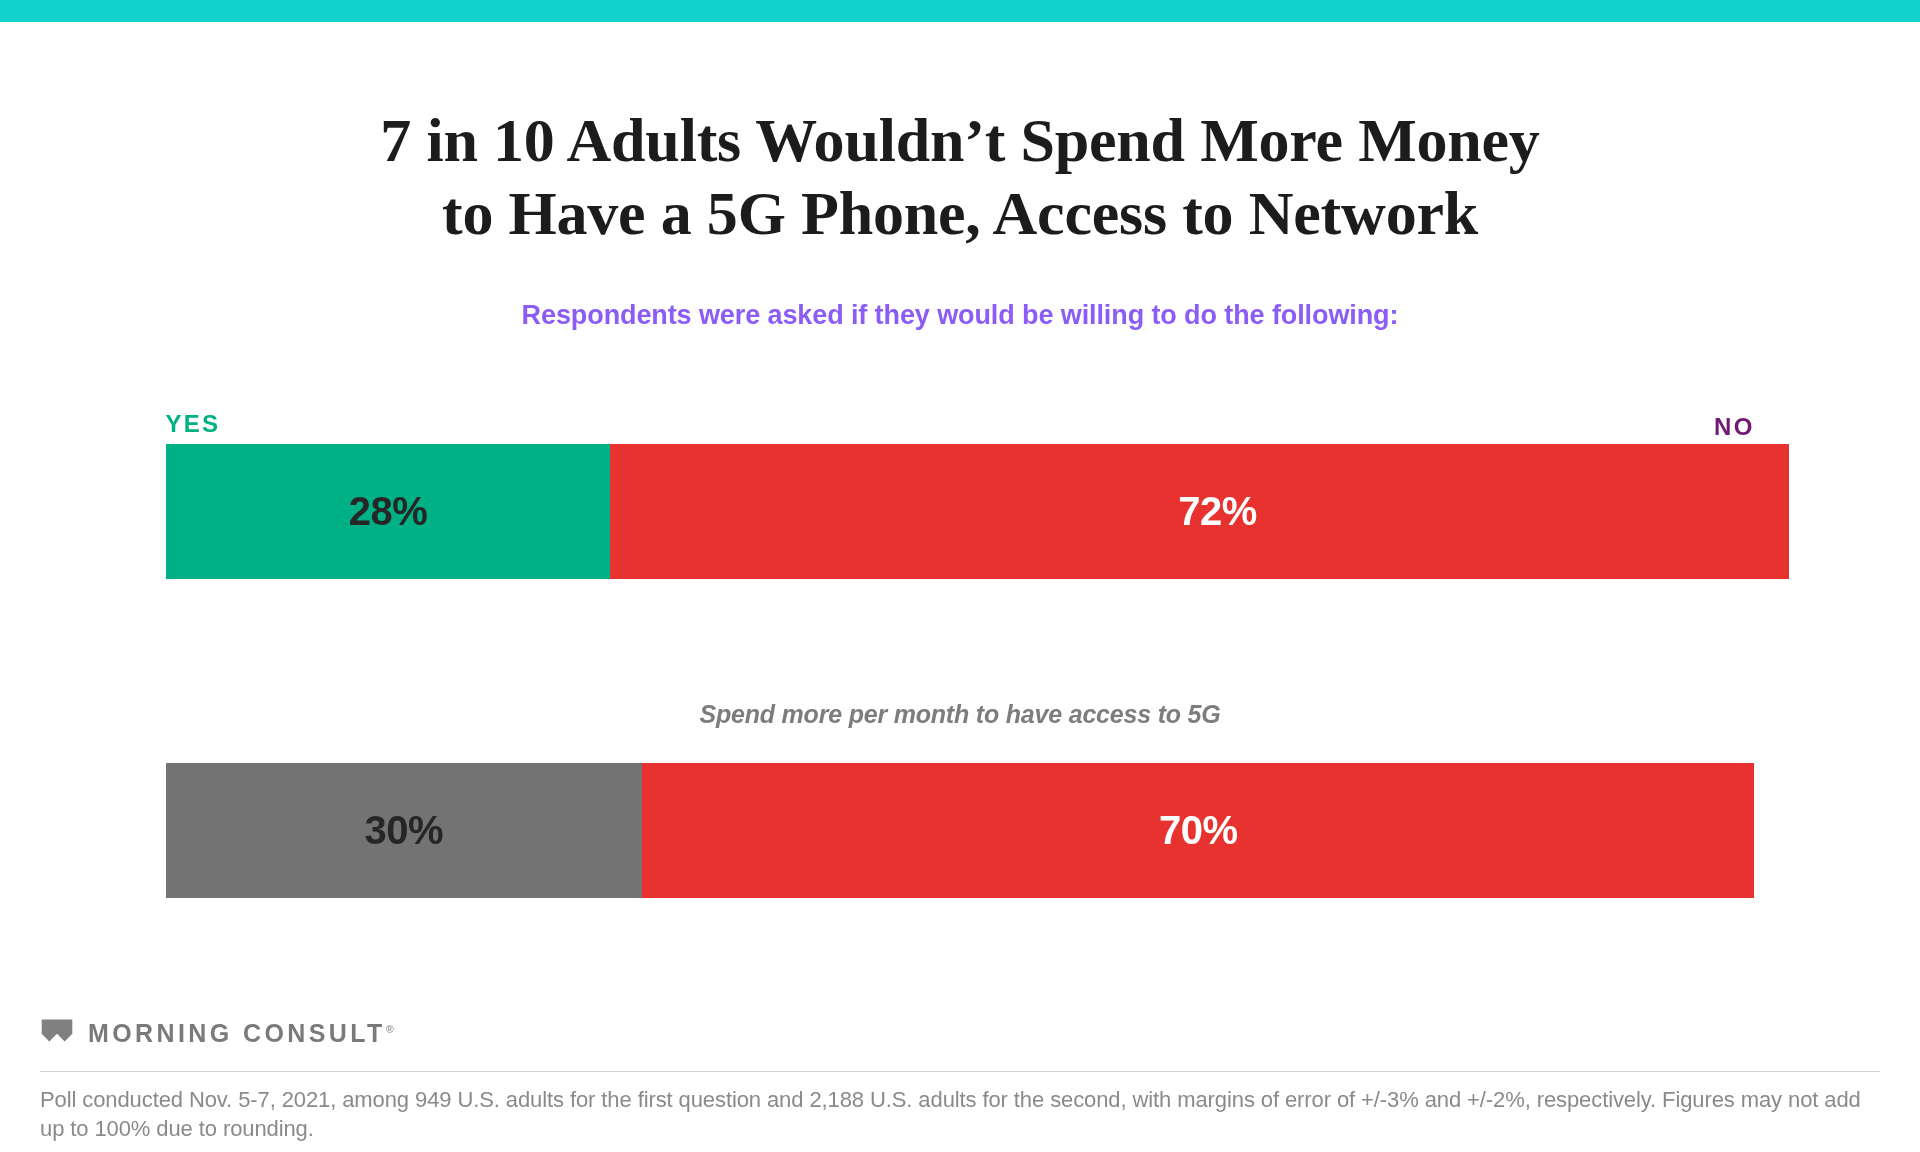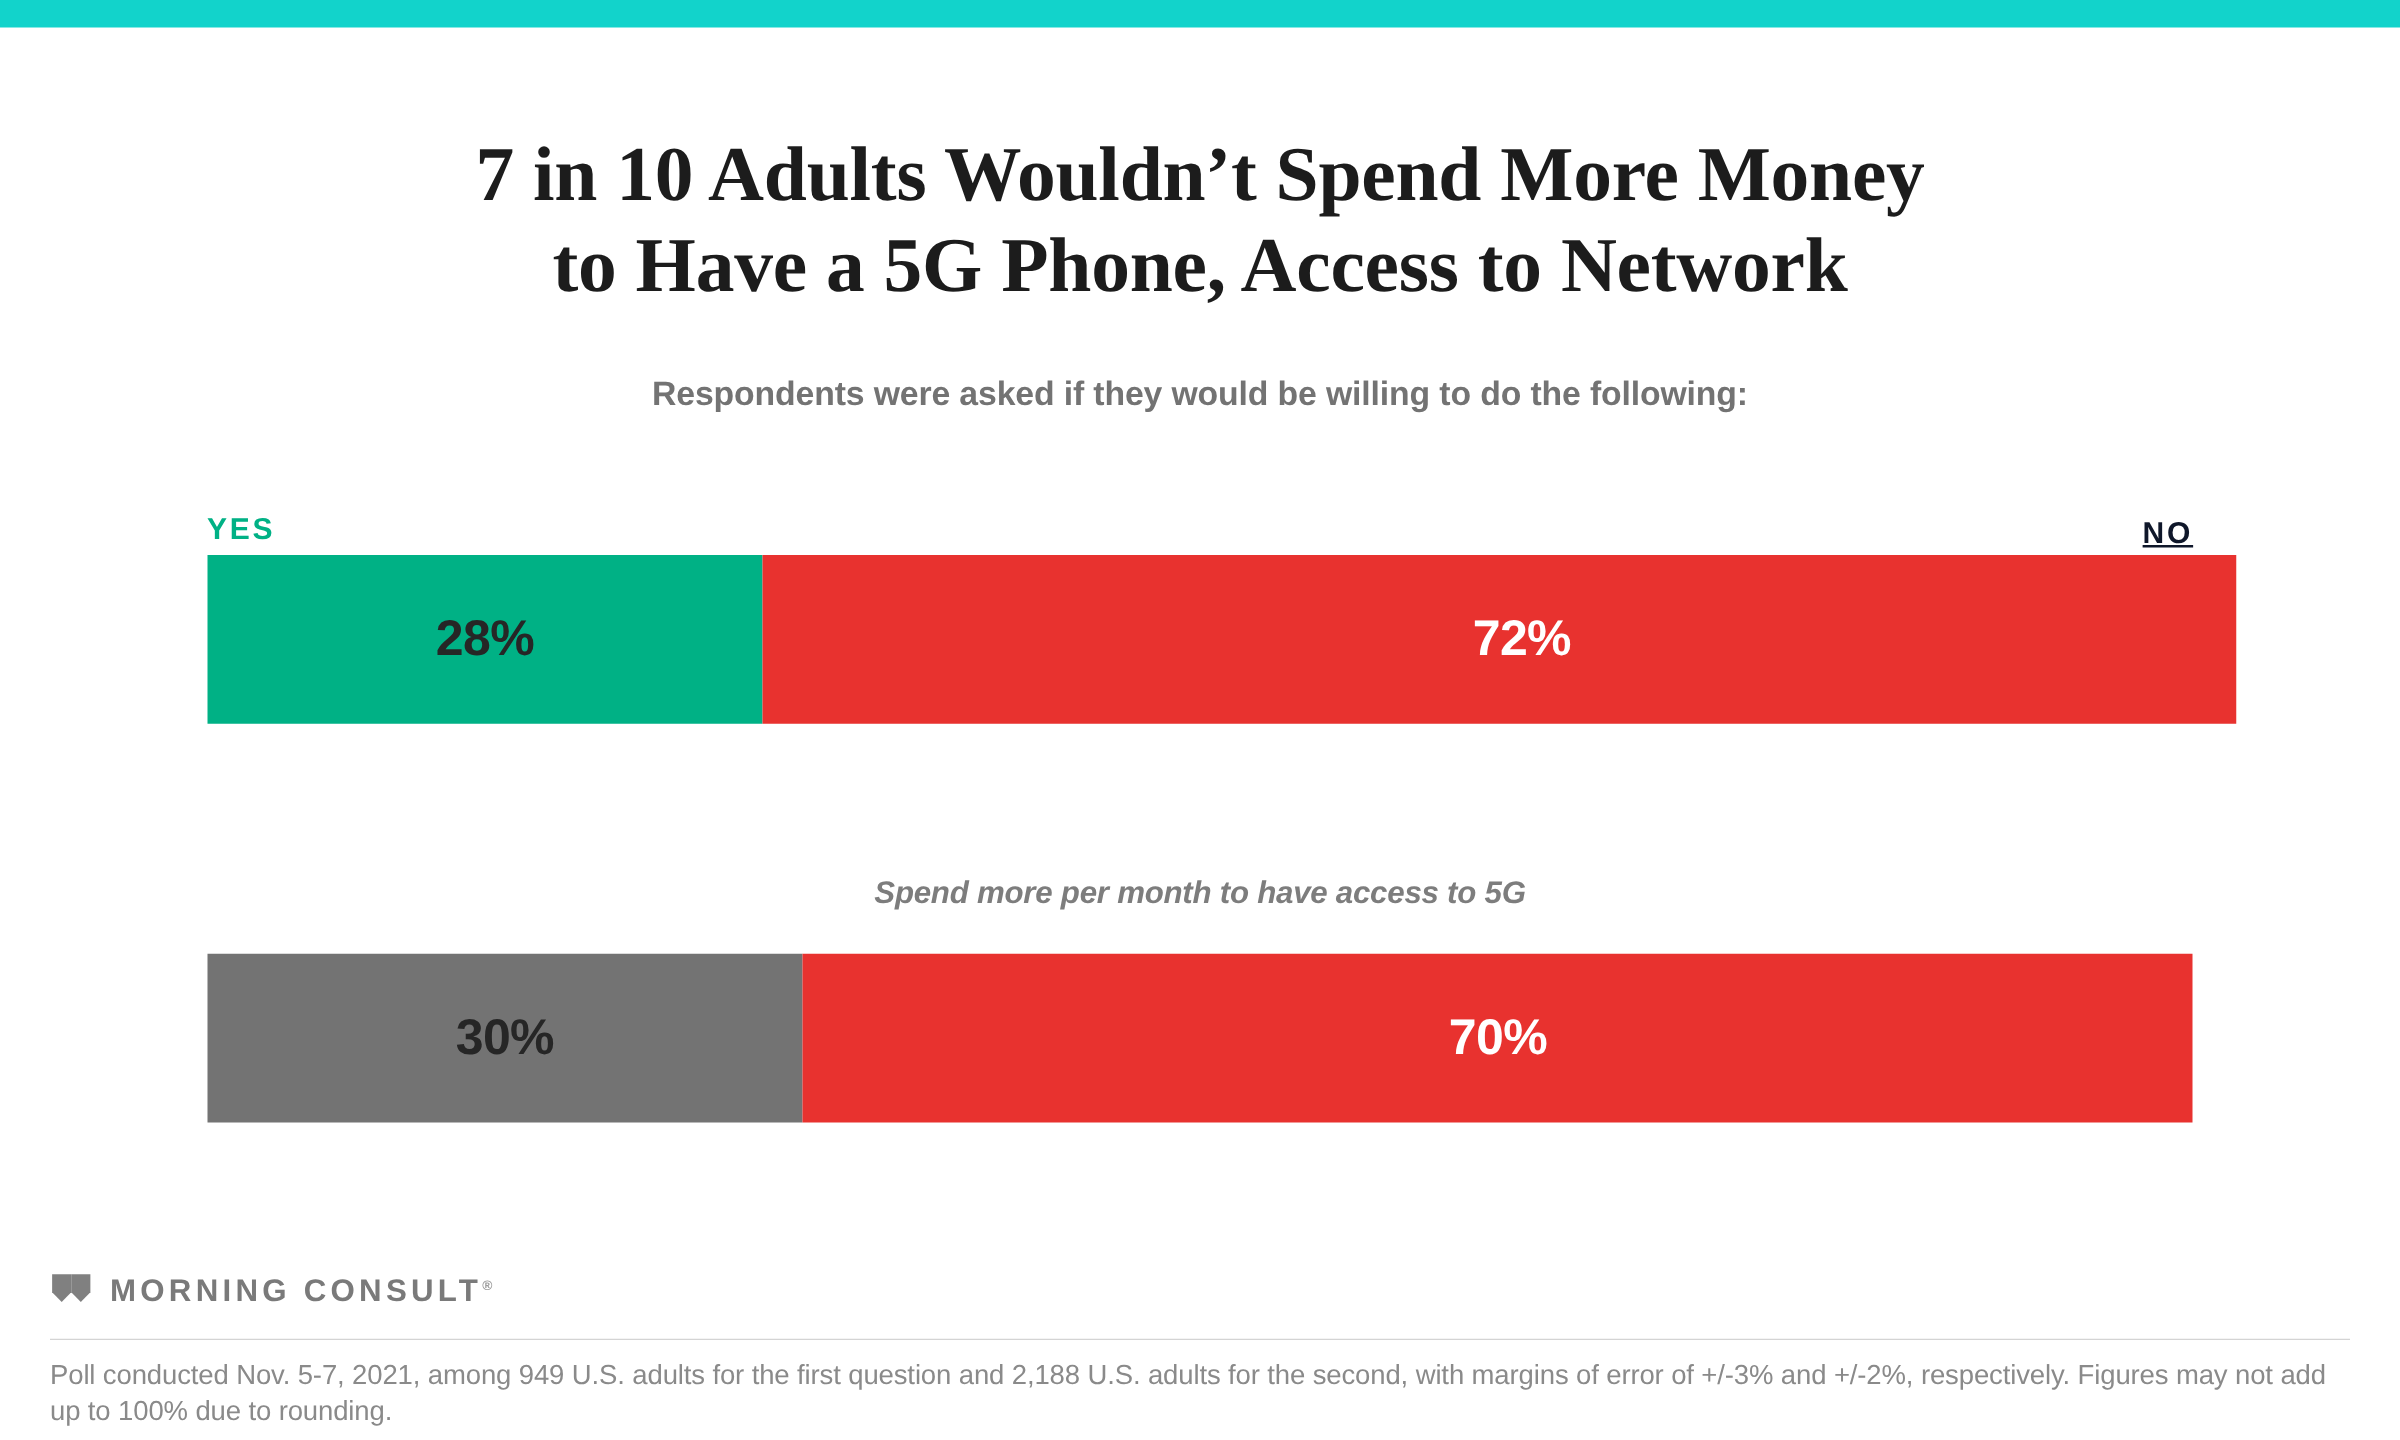--- a/index.html
+++ b/index.html
@@ -45,21 +45,21 @@
 
   
   .subtitle {
     position: absolute;
     top: 300px;
     left: 0;
     width: 1920px;
     text-align: center;
     font-size: 27px;
     font-weight: 700;
-    color: #737373;
+    color: #8b5cf6;
     letter-spacing: -0.1px;
   }
 
   
   .chart-block {
     position: absolute;
     left: 0;
     width: 1920px;
   }
   #chart-block-0 { top: 396px; }
@@ -184,21 +184,21 @@
 <h1 class="title">
   <span class="title-line">7 in 10 Adults Wouldn’t Spend More Money</span>
   <span class="title-line">to Have a 5G Phone, Access to Network</span>
 </h1>
 
 <div class="subtitle">Respondents were asked if they would be willing to do the following:</div>
 
 <div class="chart-block" id="chart-block-0">
   <div class="legend-row">
     <span class="legend-yes" style="color: rgb(0, 177, 133);">YES</span>
-    <span class="legend-no" style="color: #0f172a; text-decoration: underline;">NO</span>
+    <span class="legend-no" style="color: #701a75;">NO</span>
   </div>
   <div class="bar">
     <div class="bar-seg seg-yes" id="seg-0-yes" style="flex: 0 0 28%; background: rgb(0, 177, 133); color: rgb(38, 38, 38);">28%</div>
     <div class="bar-seg seg-no" id="seg-0-no" style="flex: 0 0 72%; background: rgb(232, 50, 47); color: rgb(255, 255, 255); padding-left: 35px;">72%</div>
   </div>
 </div>
 
 <div class="chart-block" id="chart-block-1">
   <div class="chart-caption">Spend more per month to have access to 5G</div>
   <div class="bar-spacer"></div>

